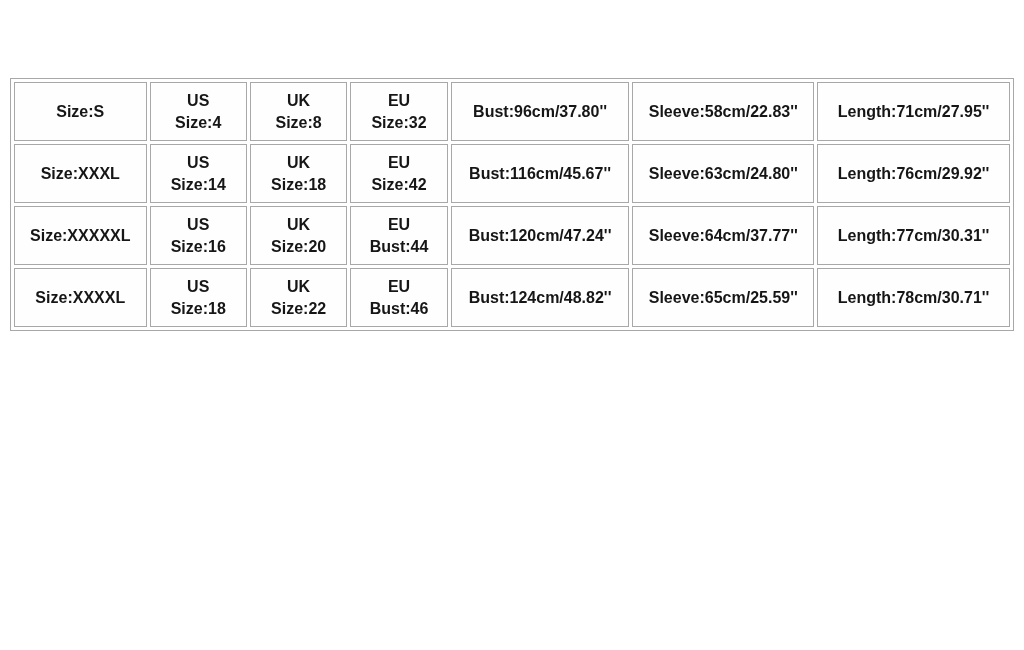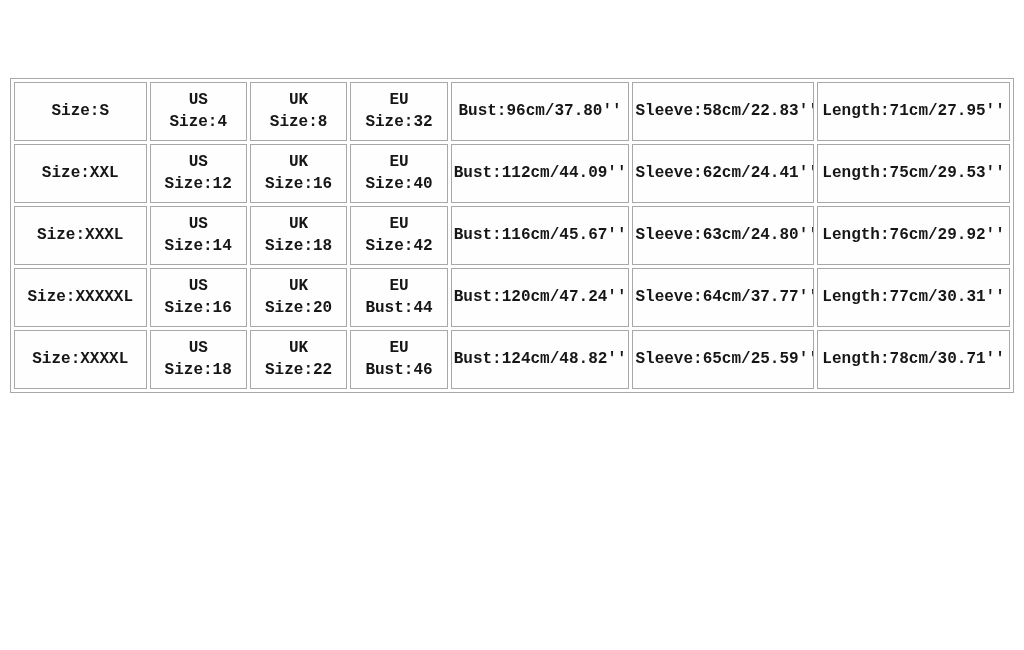--- a/index.html
+++ b/index.html
@@ -8,21 +8,20 @@
     background: #ffffff;
     width: 1024px;
     height: 650px;
     overflow: hidden;
     font-family: "Liberation Sans", "DejaVu Sans", sans-serif;
   }
   .page {
     position: relative;
     width: 1024px;
     height: 650px;
-    font-family: Liberation Mono, monospace;
   }
   table.size-chart {
     position: absolute;
     left: 10px;
     top: 78px;
     width: 1004px;
     border-collapse: separate;
     border-spacing: 3px;
     border: 1px solid #a8a8a8;
     background: #ffffff;
@@ -81,38 +80,20 @@
             <span>Size:32</span>
     </td>
     <td>Bust:96cm/37.80''</td>
     <td>Sleeve:58cm/22.83''</td>
     <td>Length:71cm/27.95''</td>
   </tr>
 
 
 
 
-  <tr>
-    <td>Size:XXL</td>
-    <td class="two-line">
-      <span>US</span>
-            <span>Size:12</span>
-    </td>
-    <td class="two-line">
-      <span>UK</span>
-            <span>Size:16</span>
-    </td>
-    <td class="two-line">
-      <span>EU</span>
-            <span>Size:40</span>
-    </td>
-    <td>Bust:112cm/44.09''</td>
-    <td>Sleeve:62cm/24.41''</td>
-    <td>Length:75cm/29.53''</td>
-  </tr>
 
   <tr>
     <td>Size:XXXL</td>
     <td class="two-line">
       <span>US</span>
             <span>Size:14</span>
     </td>
     <td class="two-line">
       <span>UK</span>
             <span>Size:18</span>

